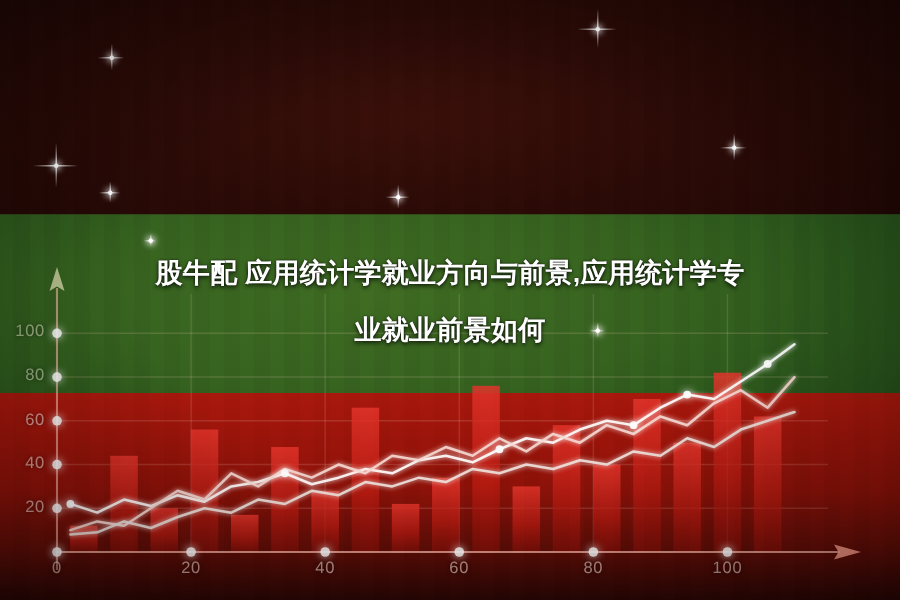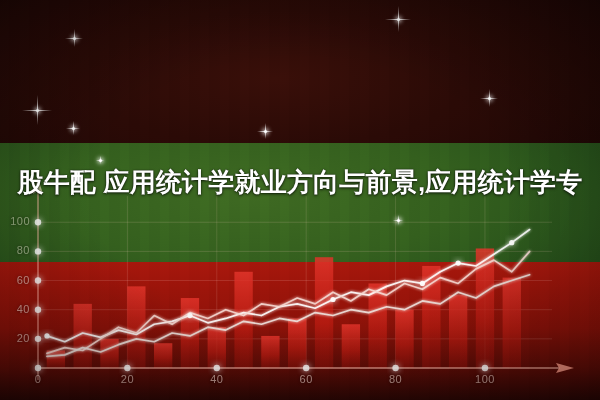--- a/index.html
+++ b/index.html
@@ -104,21 +104,21 @@
   .tick-label.ylab { text-align: right; }
   .tick-label.green-ctx { color: rgba(225,235,200,0.58); }
 
   
   #title-block {
     position: absolute;
     left: 0; top: 163px;
     width: 600px;
     text-align: center;
     color: #ffffff;
-    font-size: 26px;
+    font-size: 18px;
     font-weight: bold;
     line-height: 38px;
     letter-spacing: 0.2px;
     text-shadow: 0 1px 3px rgba(0,0,0,0.75), 0 0 1px rgba(0,0,0,0.9);
     z-index: 40;
   }
   #title-line-1, #title-line-2 { display: block; }
 </style>
 </head>
 <body>
@@ -271,15 +271,16 @@
       <div class="tick-label" style="left: 286.174px; width: 40px; text-align: center; top: 373px;">60</div>
       <div class="tick-label" style="left: 375.565px; width: 40px; text-align: center; top: 373px;">80</div>
       <div class="tick-label" style="left: 464.957px; width: 40px; text-align: center; top: 373px;">100</div>
     </div>
 
   <div id="stripes"></div>
   <div id="vignette"></div>
 
   <div id="title-block">
     <span id="title-line-1">股牛配 应用统计学就业方向与前景,应用统计学专</span>
+    <span id="title-line-2">业就业前景如何</span>
   </div>
 
 </div>
 
 </body></html>

